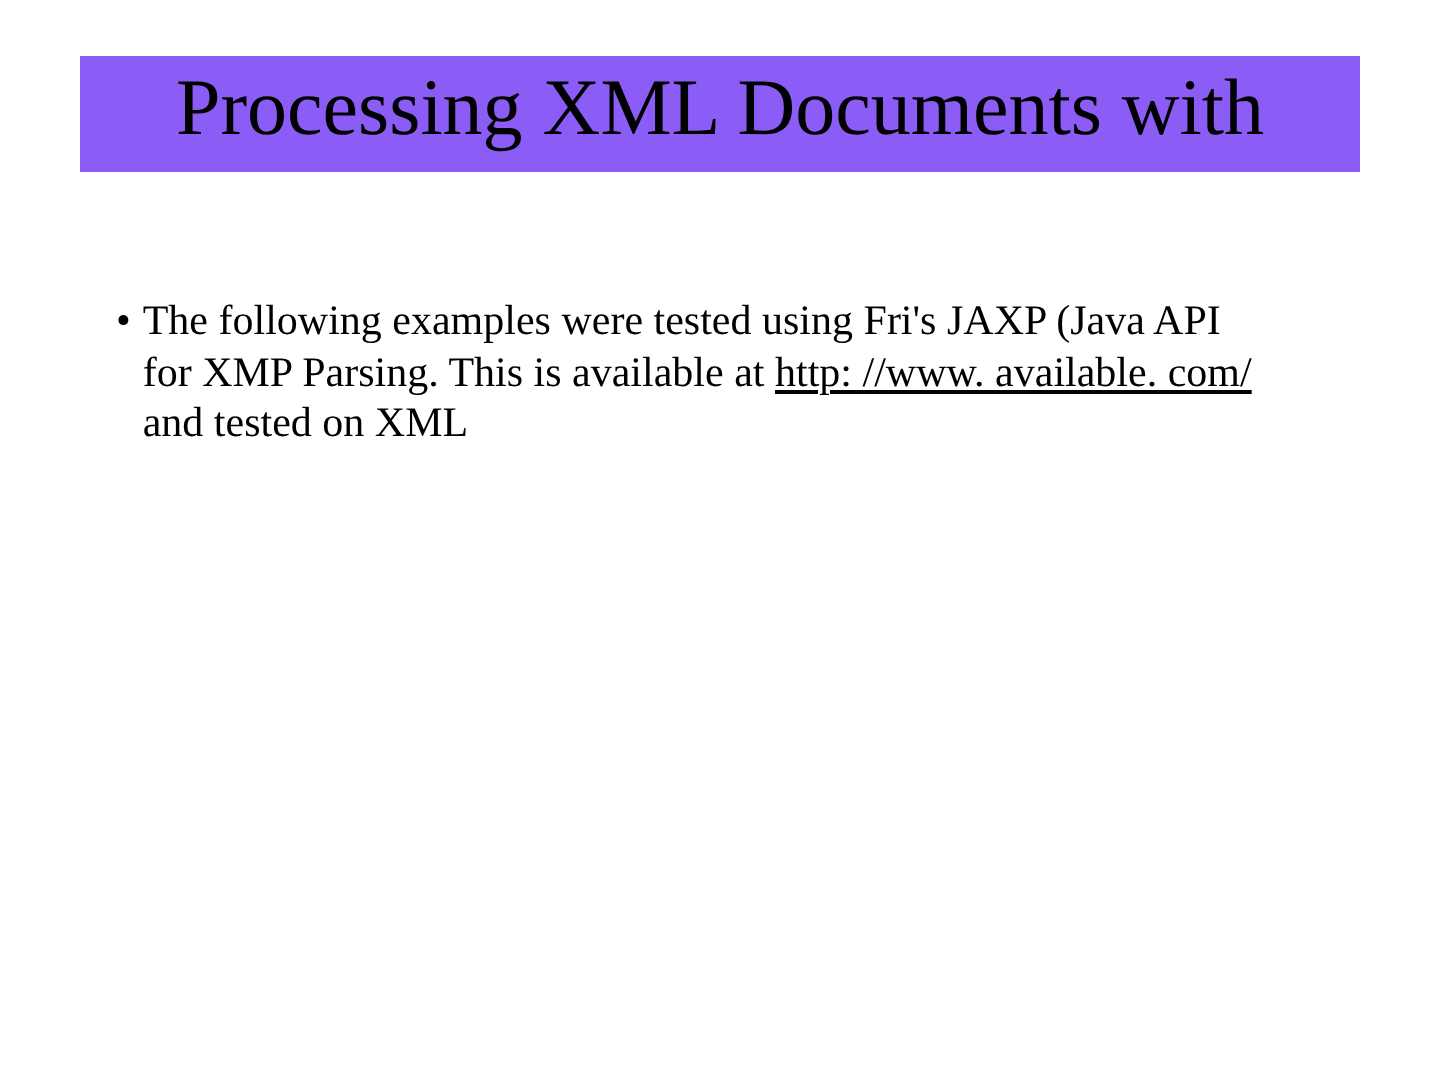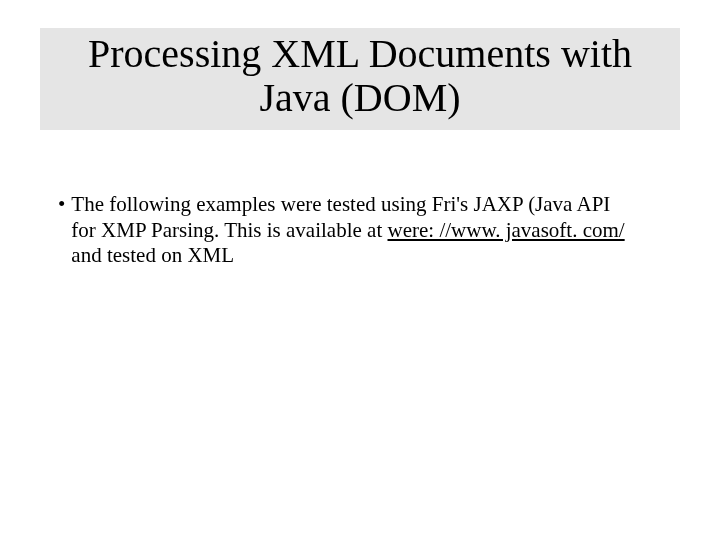--- a/index.html
+++ b/index.html
@@ -14,21 +14,21 @@
       font-family: 'Times New Roman', Times, serif;
       color: #000;
     }
     .slide {
       width: 100%;
       height: 100%;
       padding: 28px 40px;
       position: relative;
     }
     .title-bar {
-      background: #e5e5e5;
+      background: #8b5cf6;
       width: 100%;
       padding: 4px 8px 10px 8px;
       text-align: center;
     }
     .title-bar h1 {
       font-size: 40px;
       font-weight: normal;
       line-height: 1.1;
       color: #000;
     }
@@ -55,24 +55,23 @@
       cursor: pointer;
     }
   </style>
 </head>
 <body>
 
 <div class="slide">
   <div class="title-bar">
     <h1>
       <span>Processing XML Documents with</span><br>
-      <span>Java (DOM)</span>
     </h1>
   </div>
   <div class="content">
     <div class="bullet-item">
       <span class="bullet-dot">•</span>
       <span class="bullet-text">
-        <span>The following examples were tested using Fri's JAXP (Java API for XMP Parsing. This is available at </span><span class="link">were: //www. javasoft. com/</span><span> and tested on XML</span>
+        <span>The following examples were tested using Fri's JAXP (Java API for XMP Parsing. This is available at </span><span class="link">http: //www. available. com/</span><span> and tested on XML</span>
       </span>
     </div>
   </div>
 </div>
 
 </body></html>

